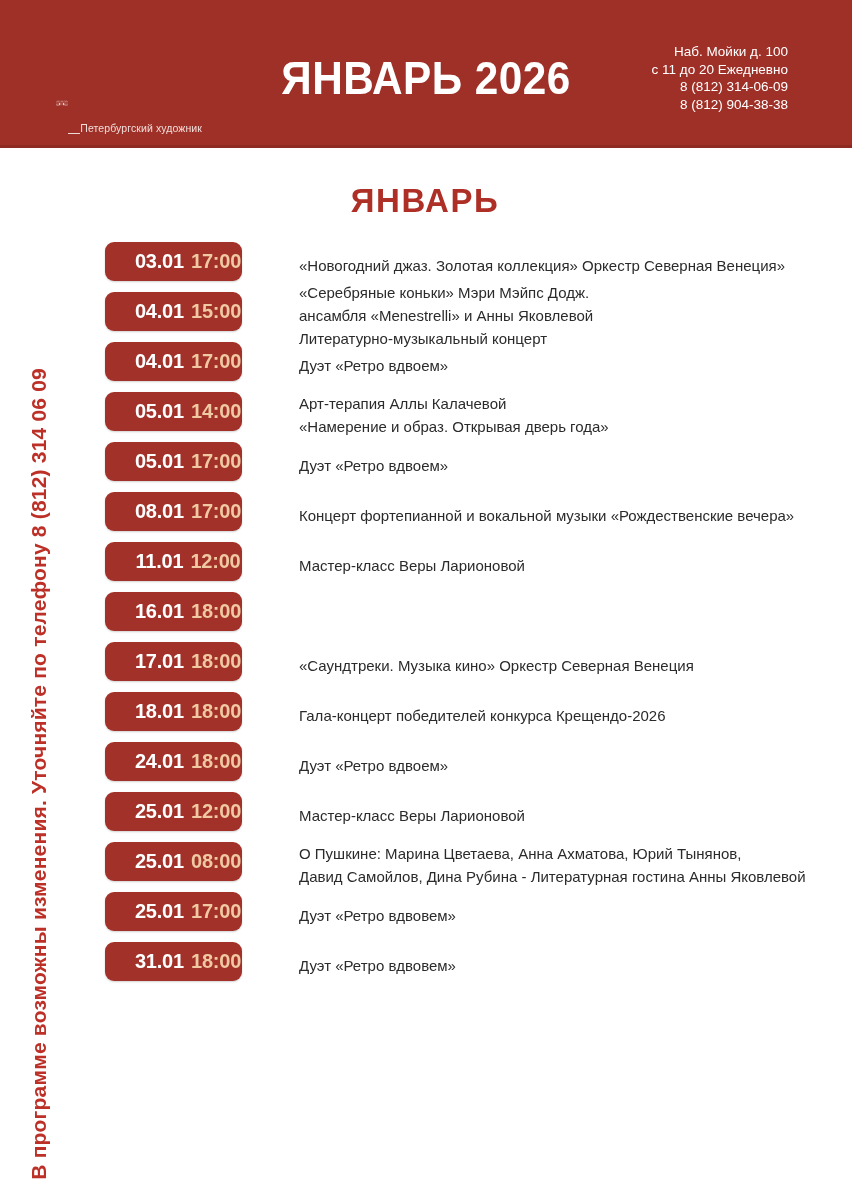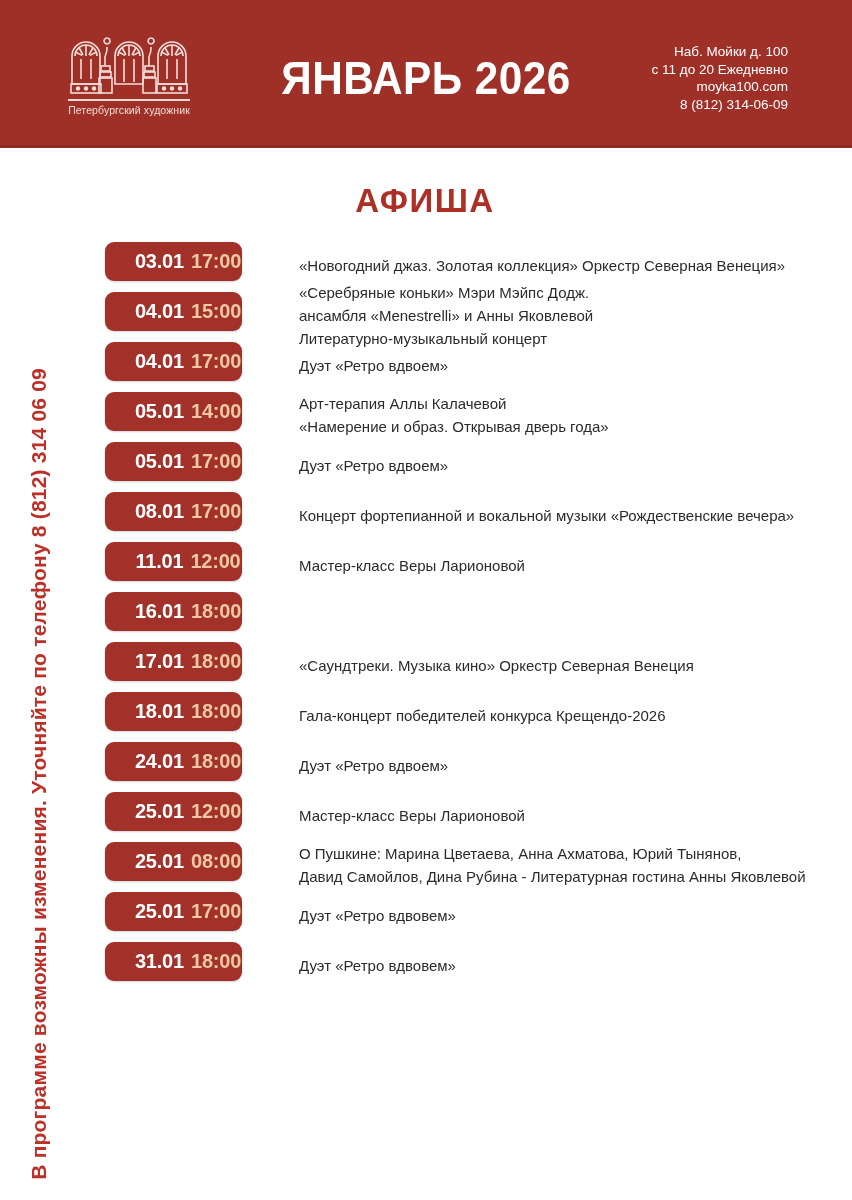--- a/index.html
+++ b/index.html
@@ -17,21 +17,21 @@
     background:#9e3028;
   }
   #header-band .band-shadow {
     position:absolute; left:0; bottom:0; width:100%; height:3px;
     background:rgba(0,0,0,0.10);
   }
 
   
   #logo-block {
     position:absolute; left:56px; top:34px; width:146px; height:100px;
-    display:flex; flex-direction:column; align-items:center;
+    display:flex; flex-direction:row; align-items:flex-end;
   }
   #logo-mark { width:124px; height:62px; display:block; }
   #logo-rule { width:122px; height:1.5px; background:#f0d9d4; margin-top:3px; }
   #logo-name {
     margin-top:3px; color:#f3ddd9; font-size:10.5px; letter-spacing:.1px;
     white-space:nowrap; font-family:"Liberation Sans","DejaVu Sans",sans-serif;
   }
 
   
   #poster-title {
@@ -168,32 +168,32 @@
     </svg>
     <div id="logo-rule"></div>
     <div id="logo-name">Петербургский художник</div>
   </div>
 
   <div id="poster-title">ЯНВАРЬ 2026</div>
 
   <div id="contact-block">
     <div>Наб. Мойки д. 100</div>
     <div>с 11 до 20 Ежедневно</div>
-    <div>moyka100.com</div>
     <div>8 (812) 314-06-09</div>
+    <div>8 (812) 904-38-38</div>
   </div>
 
   <div class="band-shadow"></div>
 </div>
 
 <div id="side-note">
   <div id="side-note-text">В программе возможны изменения. Уточняйте по телефону 8 (812) 314 06 09</div>
 </div>
 
-<div id="afisha-heading">АФИША</div>
+<div id="afisha-heading">ЯНВАРЬ</div>
 
 <div id="schedule">
     <div class="event-row">
       <div class="date-badge">
         <span class="badge-date">03.01</span>
         <span class="badge-time">17:00</span>
       </div>
       <div class="event-desc">
         <div class="line">«Новогодний джаз. Золотая коллекция» Оркестр Северная Венеция»</div>
       </div>

